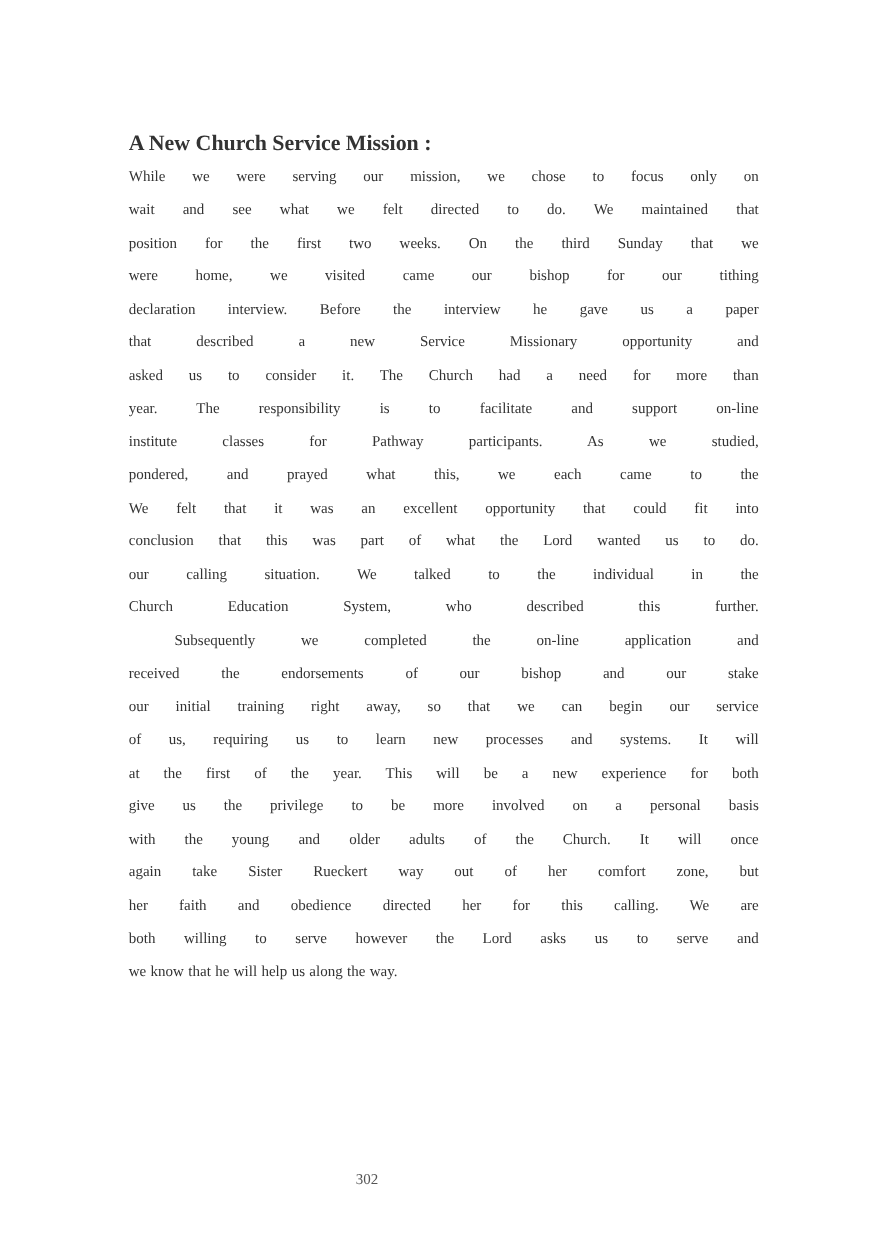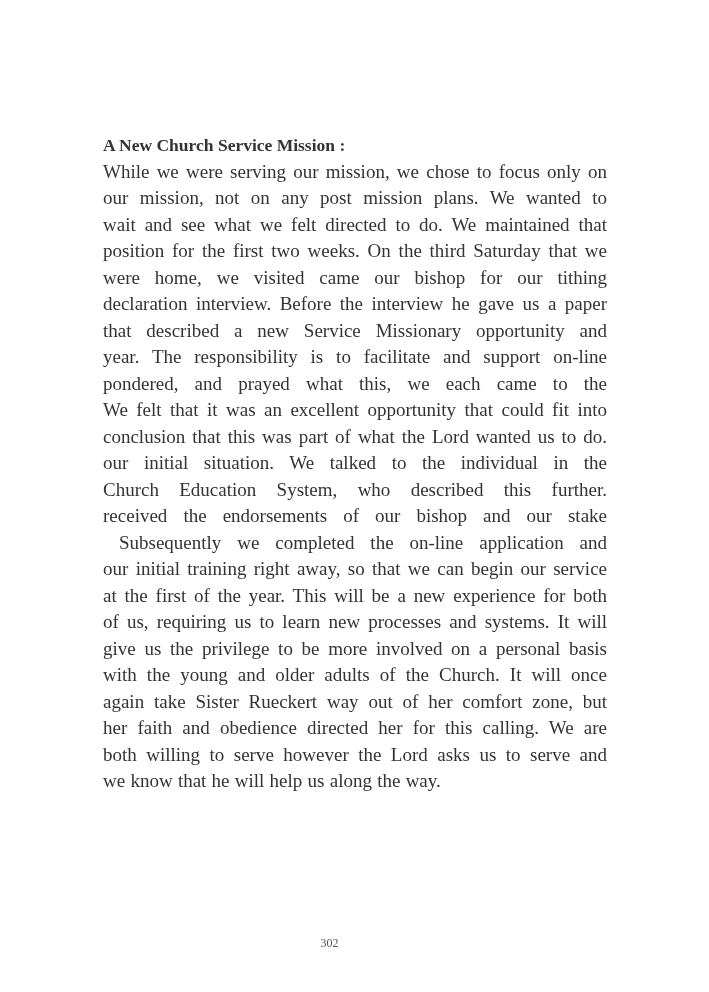--- a/index.html
+++ b/index.html
@@ -14,77 +14,76 @@
     background: #ffffff;
     font-family: "Liberation Serif", serif;
     color: #333333;
     overflow: hidden;
   }
   .textblock {
     position: absolute;
     left: 103px;
     top: 101px;
     width: 504px;
-    margin-top: 31px;
   }
   .heading {
     margin: 0;
     font-size: 17.5px;
     font-weight: bold;
     line-height: 26.5px;
     text-align: left;
     white-space: nowrap;
   }
   .line {
-    font-size: 19px;
+    font-size: 12px;
     line-height: 26.5px;
     text-align: justify;
     text-align-last: justify;
     word-spacing: 0.5px;
   }
   .line.last {
     text-align: center;
     text-align-last: left;
   }
   .page-number {
     position: absolute;
     top: 936px;
     left: 0;
     width: 587px;
     text-align: center;
     font-size: 12px;
     line-height: 14px;
     color: #555555;
-    padding-left: 36px;
   }
 </style>
 </head>
 <body>
 
 <div class="page">
   <div class="textblock">
     <h1 class="heading">A New Church Service Mission :</h1>
     <div class="line">While we were serving our mission, we chose to focus only on</div>
-    <div class="line">our mission, not on any post mission plans.  We wanted to</div>
     <div class="line">wait and see what we felt directed to do.  We maintained that</div>
-    <div class="line">position for the first two weeks.  On the third Saturday that we</div>
+    <div class="line">position for the first two weeks.  On the third Sunday that we</div>
     <div class="line">were home, we visited came our bishop for our tithing</div>
     <div class="line">declaration interview.  Before the interview he gave us a paper</div>
     <div class="line">that described a new Service Missionary opportunity and</div>
+    <div class="line">asked us to consider it.  The Church had a need for more than</div>
     <div class="line">year. The responsibility is to facilitate and support on-line</div>
+    <div class="line">institute classes for Pathway participants. As we studied,</div>
     <div class="line">pondered, and prayed what this, we each came to the</div>
     <div class="line">We felt that it was an excellent opportunity that could fit into</div>
     <div class="line">conclusion that this was part of what the Lord wanted us to do.</div>
-    <div class="line">our initial situation.  We talked to the individual in the</div>
+    <div class="line">our calling situation.  We talked to the individual in the</div>
     <div class="line">Church Education System, who described this further.</div>
+    <div class="line">&nbsp;Subsequently we completed the on-line application and</div>
     <div class="line">received the endorsements of our bishop and our stake</div>
-    <div class="line">&nbsp;Subsequently we completed the on-line application and</div>
     <div class="line">our initial training right away, so that we can begin our service</div>
+    <div class="line">of us, requiring us to learn new processes and systems.  It will</div>
     <div class="line">at the first of the year.  This will be a new experience for both</div>
-    <div class="line">of us, requiring us to learn new processes and systems.  It will</div>
     <div class="line">give us the privilege to be more involved on a personal basis</div>
     <div class="line">with the young and older adults of the Church.  It will once</div>
     <div class="line">again take Sister Rueckert way out of her comfort zone, but</div>
     <div class="line">her faith and obedience directed her for this calling.  We are</div>
     <div class="line">both willing to serve however the Lord asks us to serve and</div>
     <div class="line last">we know that he will help us along the way.</div>
   </div>
   <div class="page-number">302</div>
 </div>
 

